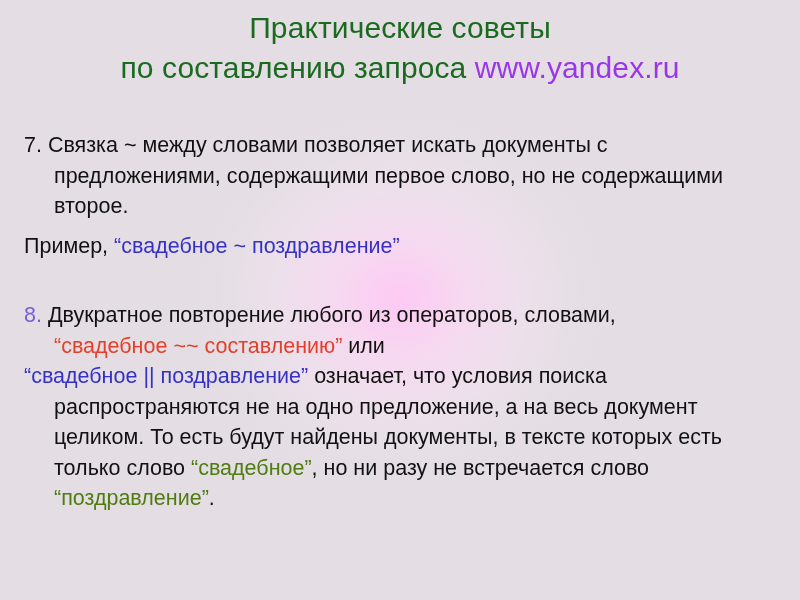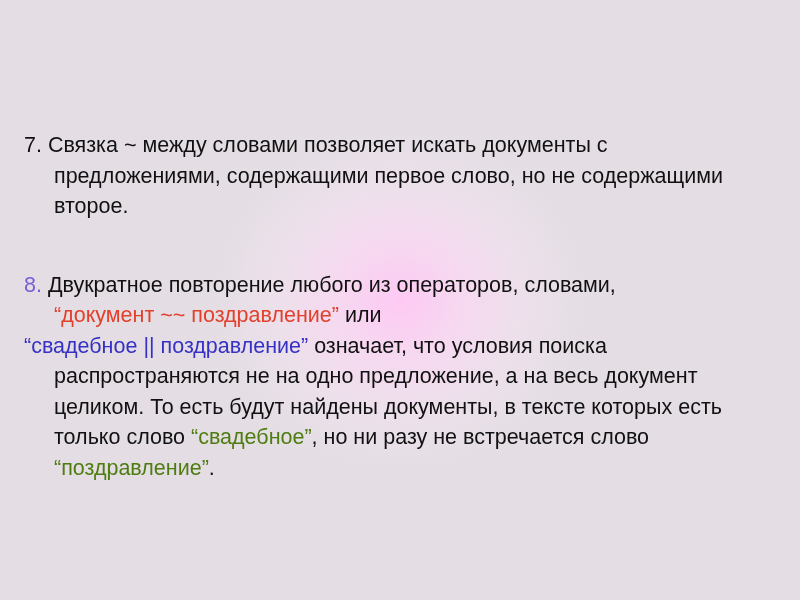--- a/index.html
+++ b/index.html
@@ -94,29 +94,34 @@
 </style>
 </head>
 <body>
 
 <div id="slide">
 
   <div id="glow"></div>
 
   <div id="content">
 
+    <div class="title-block">
+      <span class="title-line t-green">Практические советы</span>
+      <span class="title-line"><span class="t-green">по составлению запроса </span><span class="t-purple">www.yandex.ru</span></span>
+    </div>
 
     <div class="body-block">
 
       <p class="para"><span class="num-black">7.</span><span> Связка ~ между словами позволяет искать документы с предложениями, содержащими первое слово, но не содержащими второе.</span></p>
 
       <div class="gap-sm"></div>
 
+      <p class="para noindent"><span>Пример, </span><span class="q-blue">“свадебное ~ поздравление”</span></p>
 
       <div class="gap-lg"></div>
 
-      <p class="para"><span class="num-violet">8.</span><span> Двукратное повторение любого из операторов, словами, </span><span class="q-red nowrap">“документ ~~ поздравление”</span><span> или</span></p>
+      <p class="para"><span class="num-violet">8.</span><span> Двукратное повторение любого из операторов, словами, </span><span class="q-red nowrap">“свадебное ~~ составлению”</span><span> или</span></p>
 
       <p class="para noindent"><span class="q-blue nowrap">“свадебное || поздравление”</span><span> означает, что условия поиска распространяются не на одно предложение, а на весь документ целиком. То есть будут найдены документы, в тексте которых есть только слово </span><span class="q-black nowrap">“свадебное”</span><span>, но ни разу не встречается слово </span><span class="q-black nowrap">“поздравление”</span><span>.</span></p>
 
     </div>
   </div>
 </div>
 
 </body></html>

